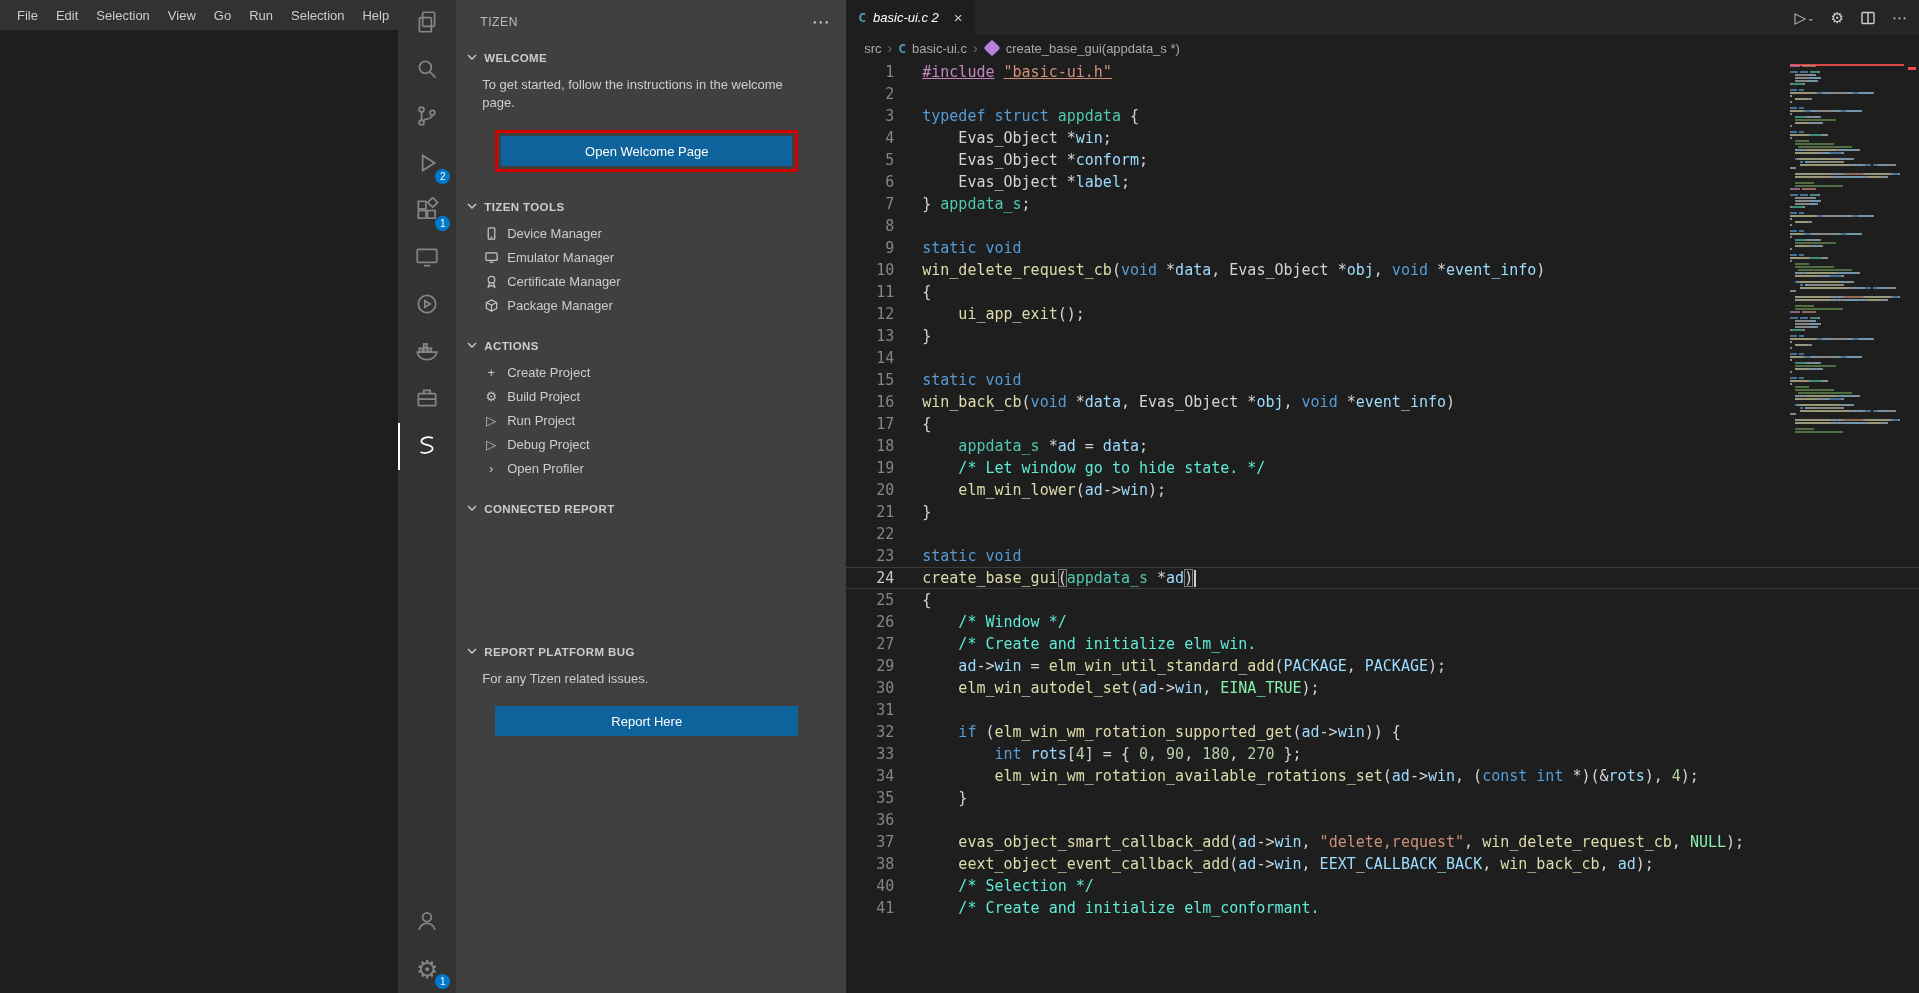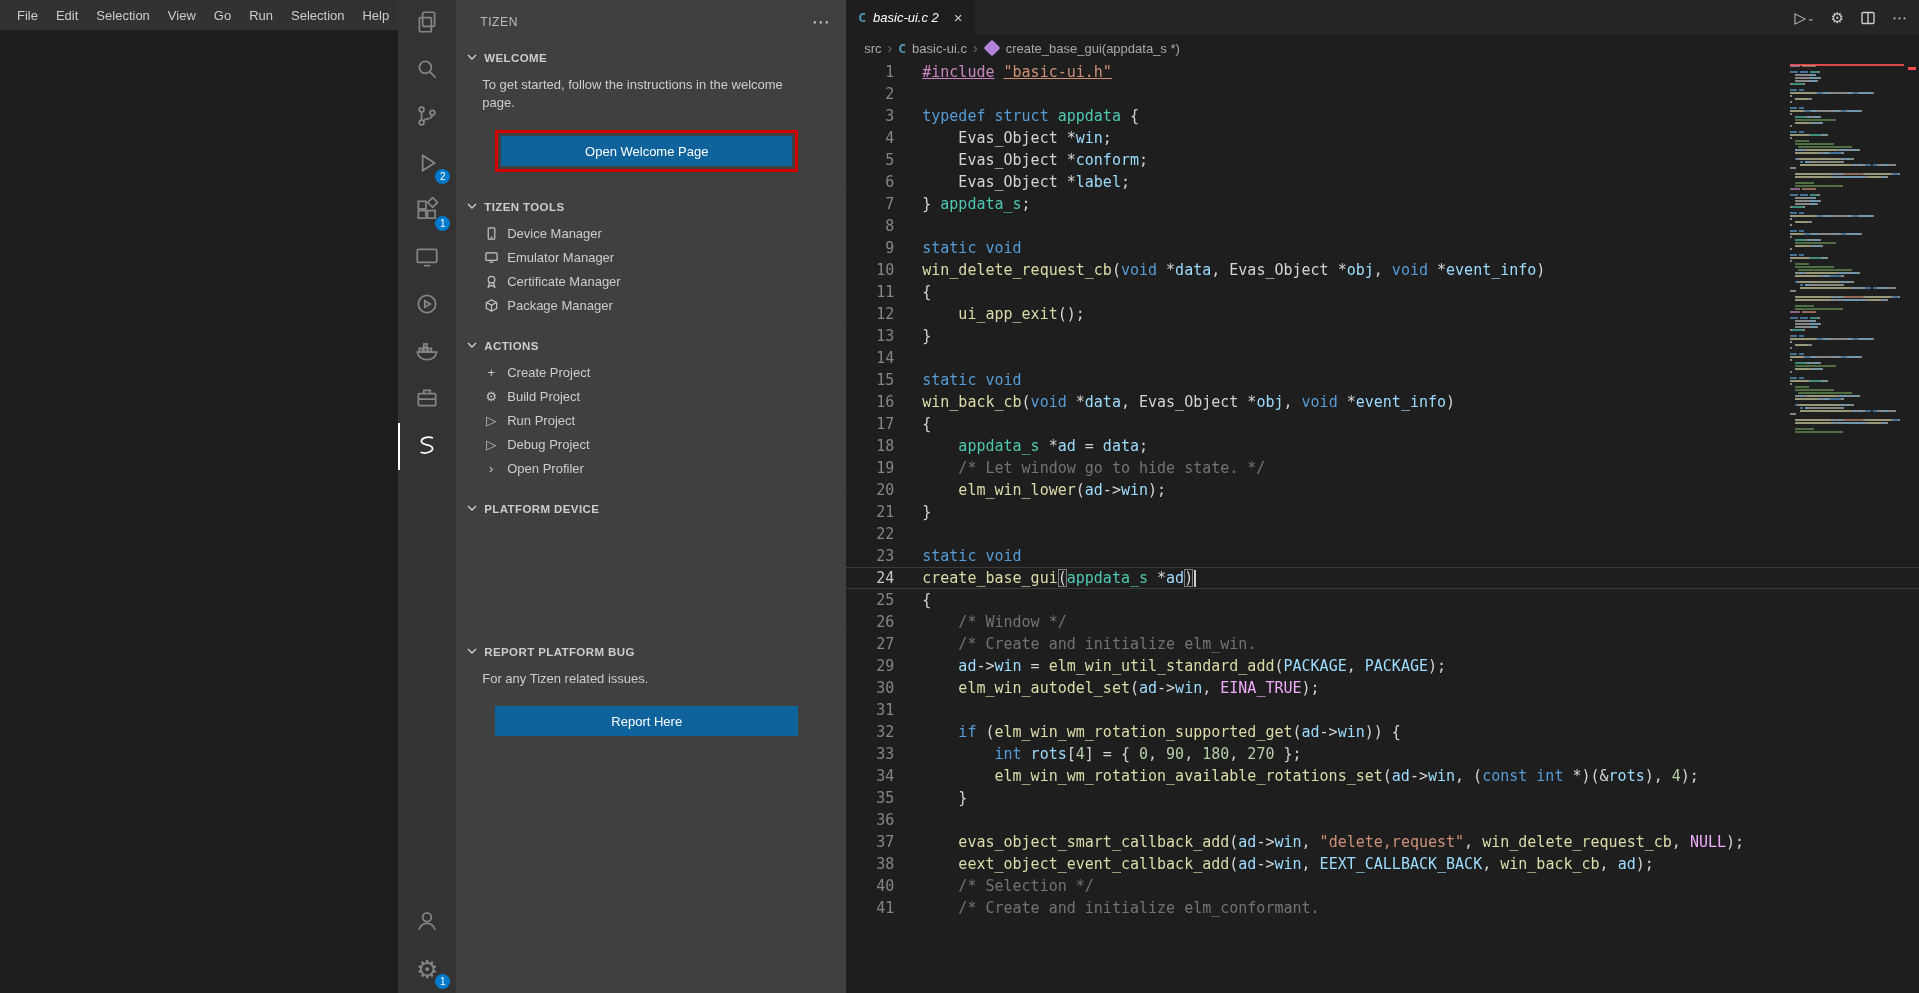--- a/index.html
+++ b/index.html
@@ -60,25 +60,25 @@
   .code-line{display:flex;height:22px;line-height:22px;white-space:pre}
   .code-line.active{box-shadow:inset 0 1px 0 #3a3a3a, inset 0 -1px 0 #3a3a3a}
   .ln{width:76px;flex:0 0 76px;text-align:right;padding-right:28px;color:#858585;font-size:15px;user-select:none}
   .code-line.active .ln{color:#c6c6c6}
   .lc{white-space:pre;color:#d4d4d4}
   .tk-pl{color:#d4d4d4}
   .tk-kw{color:#569cd6}
   .tk-type{color:#4ec9b0}
   .tk-fn{color:#dcdcaa}
   .tk-str{color:#ce9178}
-  .tk-com{color:#737373}
+  .tk-com{color:#5eead4}
   .tk-num{color:#b5cea8}
   .tk-var{color:#9cdcfe}
   .tk-mac{color:#9cdcfe}
-  .tk-cst{color:#f0abfc}
+  .tk-cst{color:#86efac}
   .tk-pp{color:#c586c0}
   .tk-bm{color:#d4d4d4;outline:1px solid #7f7f7f;outline-offset:-1px}
   .u{text-decoration:underline}
   .tk-cur{display:inline-block;width:2px;height:17px;background:#cfcfcf;vertical-align:text-bottom;margin-left:1px}
 
   
   .minimap{position:absolute;top:0;right:15px;width:114px;bottom:0;padding-top:4px;overflow:hidden;cursor:pointer}
   .mm-row{height:2px;margin-bottom:1px;white-space:nowrap;overflow:hidden;opacity:.65}
   .mm-seg{display:inline-block;height:2px;vertical-align:top}
   .mm-error{position:absolute;top:3px;left:0;width:100%;height:2px;background:#f14c4c;opacity:.9}
@@ -274,21 +274,21 @@
         <span class="i">›</span>
         <span>Open Profiler</span>
       </div>
 
       <div class="separator"></div>
 
       <div class="section-header">
         <span><svg viewBox="0 0 16 16">
               <path d="M4 6l4 4 4-4"></path>
             </svg></span>
-        <span>PLATFORM DEVICE</span>
+        <span>CONNECTED REPORT</span>
       </div>
       <div class="spacer-cd"></div>
 
       <div class="separator"></div>
 
       <div class="section-header">
         <span><svg viewBox="0 0 16 16">
               <path d="M4 6l4 4 4-4"></path>
             </svg></span>
         <span>REPORT PLATFORM BUG</span>

